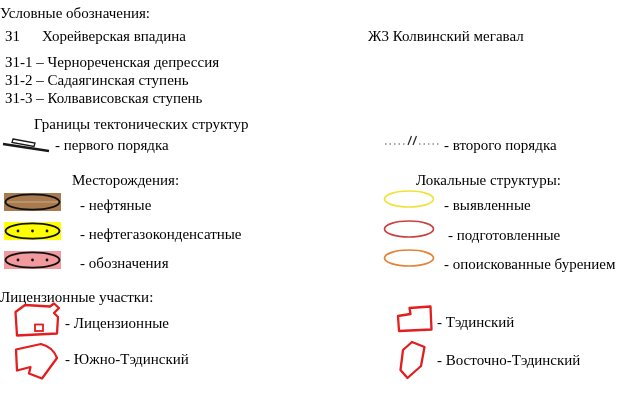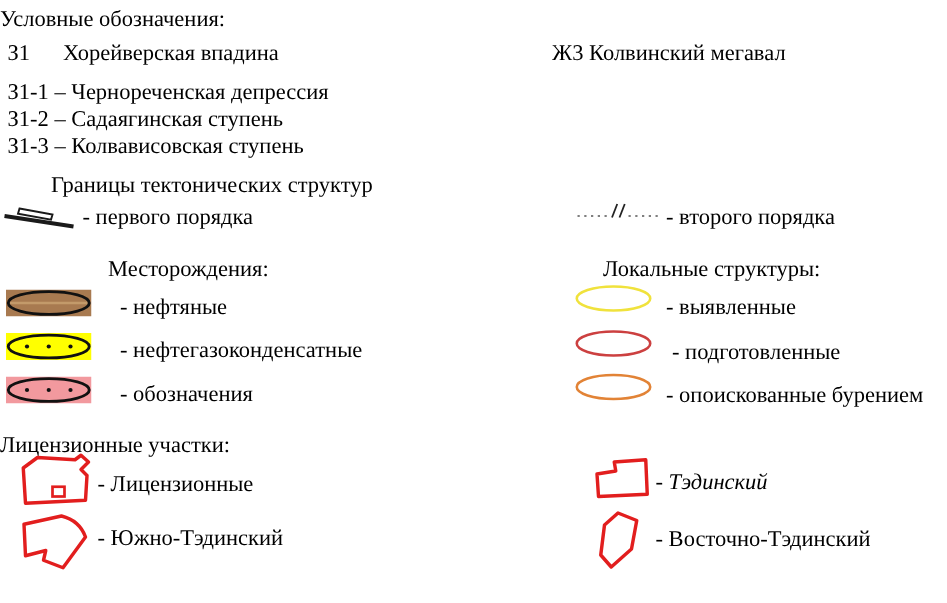--- a/index.html
+++ b/index.html
@@ -75,21 +75,21 @@
   <svg width="57" height="18" viewBox="0 0 57 18">
     <rect x="0" y="0" width="57" height="18" fill="#f2999e"></rect>
     <ellipse cx="28.5" cy="9" rx="27" ry="7.6" fill="none" stroke-width="1.9" stroke="#111111"></ellipse>
     <circle cx="14" cy="9" r="1.4" fill="#111"></circle>
       <circle cx="28.5" cy="9" r="1.4" fill="#111"></circle>
       <circle cx="43" cy="9" r="1.4" fill="#111"></circle>
   </svg>
 </div>
 <div class="abs txt" style="top:254px;left:80px;">- обозначения</div>
 
-<div class="abs txt" style="top:171px;left:402px;">Локальные структуры:</div>
+<div class="abs txt" style="top:171px;left:416px;">Локальные структуры:</div>
 
 <div class="abs" style="top:189px;left:383px;">
   <svg width="52" height="20" viewBox="0 0 52 20">
     <ellipse cx="26" cy="10" rx="24.5" ry="8" fill="none" stroke-width="1.7" stroke="#f0e23c"></ellipse>
   </svg>
 </div>
 <div class="abs txt" style="top:196px;left:444px;">- выявленные</div>
 
 <div class="abs" style="top:219px;left:383px;">
   <svg width="52" height="20" viewBox="0 0 52 20">
@@ -113,21 +113,21 @@
     <rect x="21" y="22.5" width="8" height="6.5" fill="none" stroke-width="1.8" stroke="#e21e1e"></rect>
   </svg>
 </div>
 <div class="abs txt" style="top:314px;left:65px;">- Лицензионные</div>
 
 <div class="abs" style="top:305px;left:396px;">
   <svg width="38" height="28" viewBox="0 0 38 28">
     <path d="M2 11 L14.5 9 L13.5 3 L34.5 1.5 L35.5 24.5 L3 26 Z" fill="none" stroke-width="2.3" stroke-linejoin="round" stroke="#e21e1e"></path>
   </svg>
 </div>
-<div class="abs txt" style="top:313px;left:437px;font-style:italic;">- Тэдинский</div>
+<div class="abs txt" style="top:313px;left:437px;">- Тэдинский</div>
 
 <div class="abs" style="top:342px;left:13px;">
   <svg width="48" height="40" viewBox="0 0 48 40">
     <path d="M3 7.5 L28 2 Q40 5 44 16 L29 36.5 L16 31.5 L17.5 25 L4 28.5 Z" fill="none" stroke-width="2.3" stroke-linejoin="round" stroke="#e21e1e"></path>
   </svg>
 </div>
 <div class="abs txt" style="top:350px;left:65px;">- Южно-Тэдинский</div>
 
 <div class="abs" style="top:340px;left:398px;">
   <svg width="30" height="42" viewBox="0 0 30 42">

